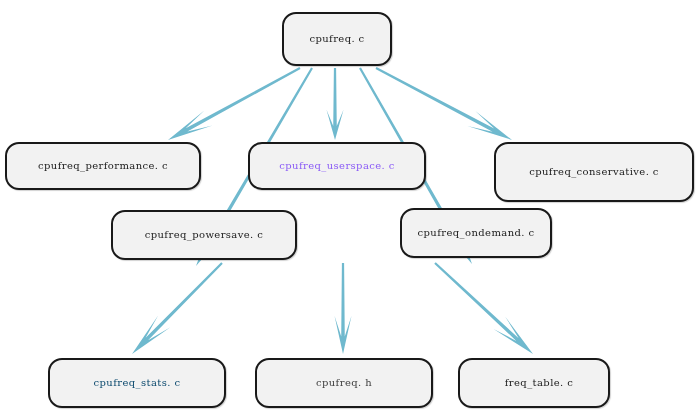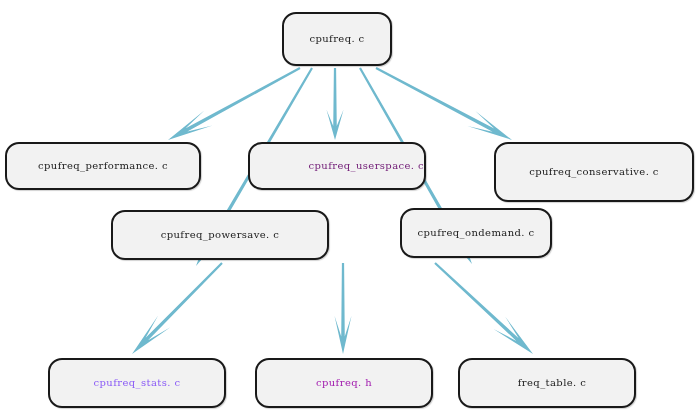--- a/index.html
+++ b/index.html
@@ -59,35 +59,35 @@
       <polygon points="343.00,354.00 334.50,315.78 341.24,336.42 341.90,263.00 344.10,263.00 344.76,336.42 351.50,315.78" fill="#6fb9ce"></polygon>
       <polygon points="533.00,354.00 493.51,328.93 516.30,340.89 434.25,263.81 435.75,262.19 518.69,338.31 505.08,316.47" fill="#6fb9ce"></polygon>
     </svg>
 
   <div class="node" style="left: 282px; top: 12px; width: 110px; height: 54px; background: rgb(242, 242, 242); border-color: rgb(25, 25, 25); color: rgb(27, 27, 27);">
     <span class="label">cpufreq. c</span>
   </div>
   <div class="node" style="left: 5px; top: 142px; width: 196px; height: 48px; background: rgb(242, 242, 242); border-color: rgb(25, 25, 25); color: rgb(27, 27, 27);">
     <span class="label">cpufreq_performance. c</span>
   </div>
-  <div class="node" style="left: 248px; top: 142px; width: 178px; height: 48px; background: rgb(242, 242, 242); border-color: rgb(25, 25, 25); color: #701a75; justify-content: flex-end;">
+  <div class="node" style="left: 248px; top: 142px; width: 178px; height: 48px; background: rgb(242, 242, 242); border-color: rgb(25, 25, 25); color: #8b5cf6;">
     <span class="label">cpufreq_userspace. c</span>
   </div>
   <div class="node" style="left: 494px; top: 142px; width: 200px; height: 60px; background: rgb(242, 242, 242); border-color: rgb(25, 25, 25); color: rgb(27, 27, 27);">
     <span class="label">cpufreq_conservative. c</span>
   </div>
-  <div class="node" style="left: 111px; top: 210px; width: 218px; height: 50px; background: rgb(242, 242, 242); border-color: rgb(25, 25, 25); color: rgb(27, 27, 27);">
+  <div class="node" style="left: 111px; top: 210px; width: 186px; height: 50px; background: rgb(242, 242, 242); border-color: rgb(25, 25, 25); color: rgb(27, 27, 27);">
     <span class="label">cpufreq_powersave. c</span>
   </div>
   <div class="node" style="left: 400px; top: 208px; width: 152px; height: 50px; background: rgb(242, 242, 242); border-color: rgb(25, 25, 25); color: rgb(27, 27, 27);">
     <span class="label">cpufreq_ondemand. c</span>
   </div>
-  <div class="node" style="left: 48px; top: 358px; width: 178px; height: 50px; background: rgb(242, 242, 242); border-color: rgb(25, 25, 25); color: #8b5cf6;">
+  <div class="node" style="left: 48px; top: 358px; width: 178px; height: 50px; background: rgb(242, 242, 242); border-color: rgb(25, 25, 25); color: #0c4a6e;">
     <span class="label">cpufreq_stats. c</span>
   </div>
-  <div class="node" style="left: 255px; top: 358px; width: 178px; height: 50px; background: rgb(242, 242, 242); border-color: rgb(25, 25, 25); color: #a21caf;">
+  <div class="node" style="left: 255px; top: 358px; width: 178px; height: 50px; background: rgb(242, 242, 242); border-color: rgb(25, 25, 25); color: #404040;">
     <span class="label">cpufreq. h</span>
   </div>
-  <div class="node" style="left: 458px; top: 358px; width: 178px; height: 50px; background: rgb(242, 242, 242); border-color: rgb(25, 25, 25); color: rgb(27, 27, 27); padding-left: 10px;">
+  <div class="node" style="left: 458px; top: 358px; width: 152px; height: 50px; background: rgb(242, 242, 242); border-color: rgb(25, 25, 25); color: rgb(27, 27, 27); padding-left: 10px;">
     <span class="label">freq_table. c</span>
   </div>
 
 </div>
 
 </body></html>

